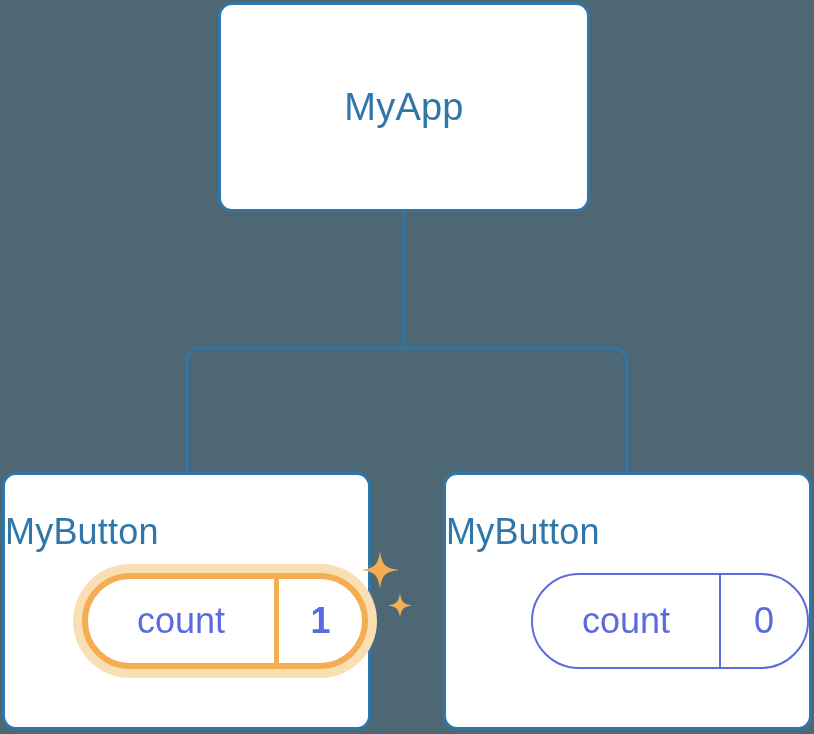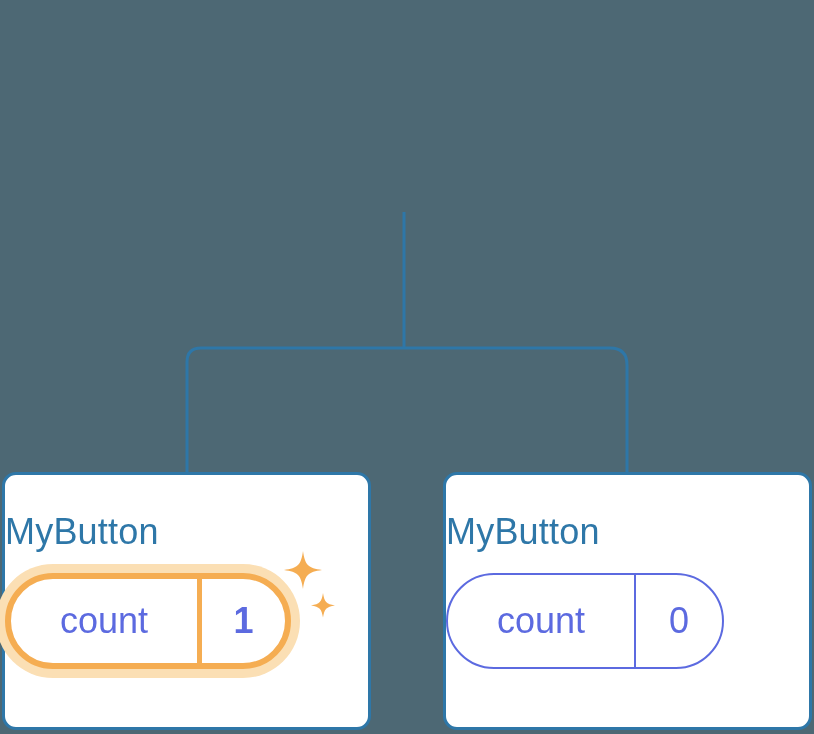--- a/index.html
+++ b/index.html
@@ -83,21 +83,21 @@
     letter-spacing: 0.2px;
   }
 
   
   .pill-wrap {
     position: absolute;
     left: 0;
     right: 0;
     top: 98px;
     display: flex;
-    justify-content: flex-start;
+    justify-content: flex-end;
   }
   .pill {
     position: relative;
     display: flex;
     align-items: stretch;
     height: 96px;
     border-radius: 48px;
     box-sizing: border-box;
     background: #ffffff;
   }
@@ -159,20 +159,23 @@
 
 <div id="stage">
 
   <svg id="edges" viewBox="0 0 814 734" width="814" height="734" fill="none">
 
     <path d="M404 212 L404 348" stroke="#2e77a8" stroke-width="3" fill="none"></path>
 
     <path d="M187 472 L187 362 Q187 348 201 348 L610 348 Q627 348 627 365 L627 472" stroke="#2e77a8" stroke-width="3" fill="none" stroke-linecap="butt"></path>
   </svg>
 
+  <div class="card" id="node-root">
+    <div class="root-title">MyApp</div>
+  </div>
 
   <div class="card" id="node-left">
     <div class="child-title">MyButton</div>
 
     <div class="pill-wrap">
       <div class="pill highlight">
         <div class="pill-key">count</div>
         <div class="pill-val">1</div>
 
         <svg class="sparkles" viewBox="0 0 60 86" fill="none">

